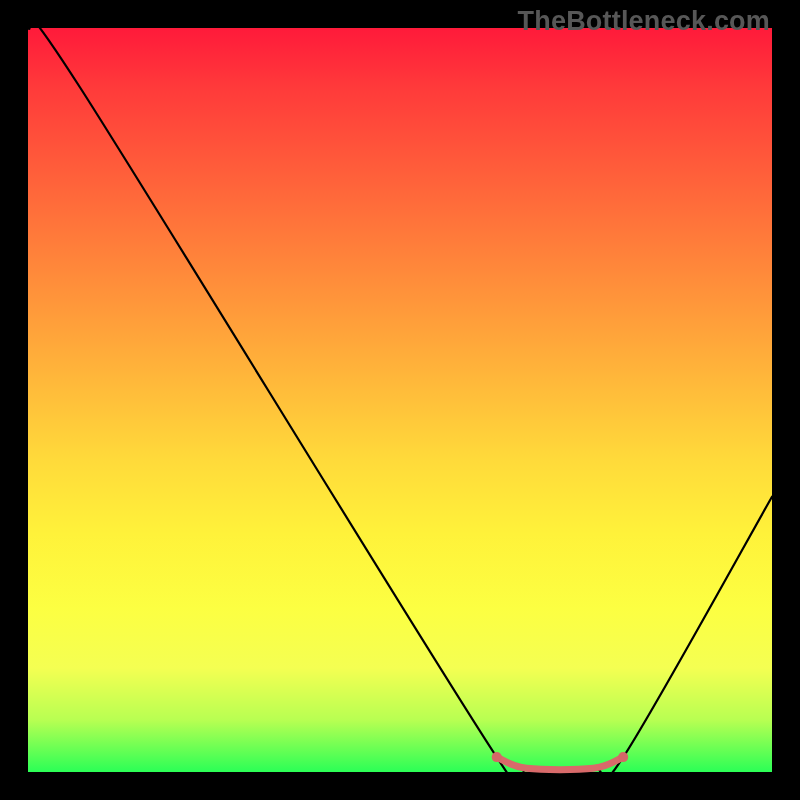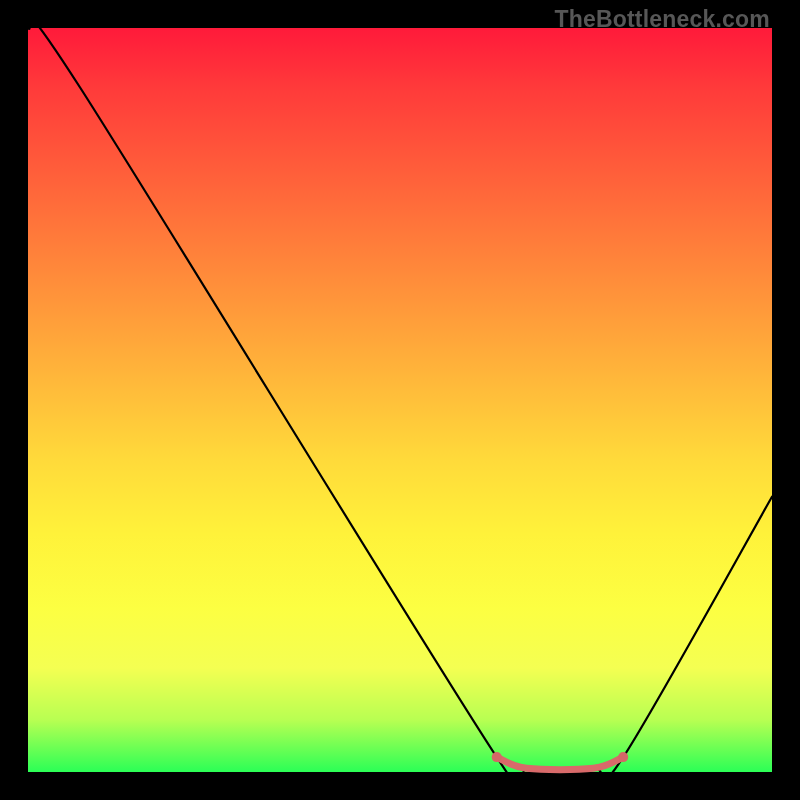--- a/index.html
+++ b/index.html
@@ -23,21 +23,21 @@
       #f4ff52 86%,
       #b8ff52 93%,
       #2bff56 100%
     );
   }
   .watermark {
     position: absolute;
     top: 6px;
     right: 30px;
     font-family: Arial, Helvetica, sans-serif;
-    font-size: 23px;
+    font-size: 27px;
     font-weight: 600;
     color: #575757;
     letter-spacing: 0.2px;
   }
   svg.curve {
     position: absolute;
     left: 28px;
     top: 28px;
     width: 744px;
     height: 744px;

